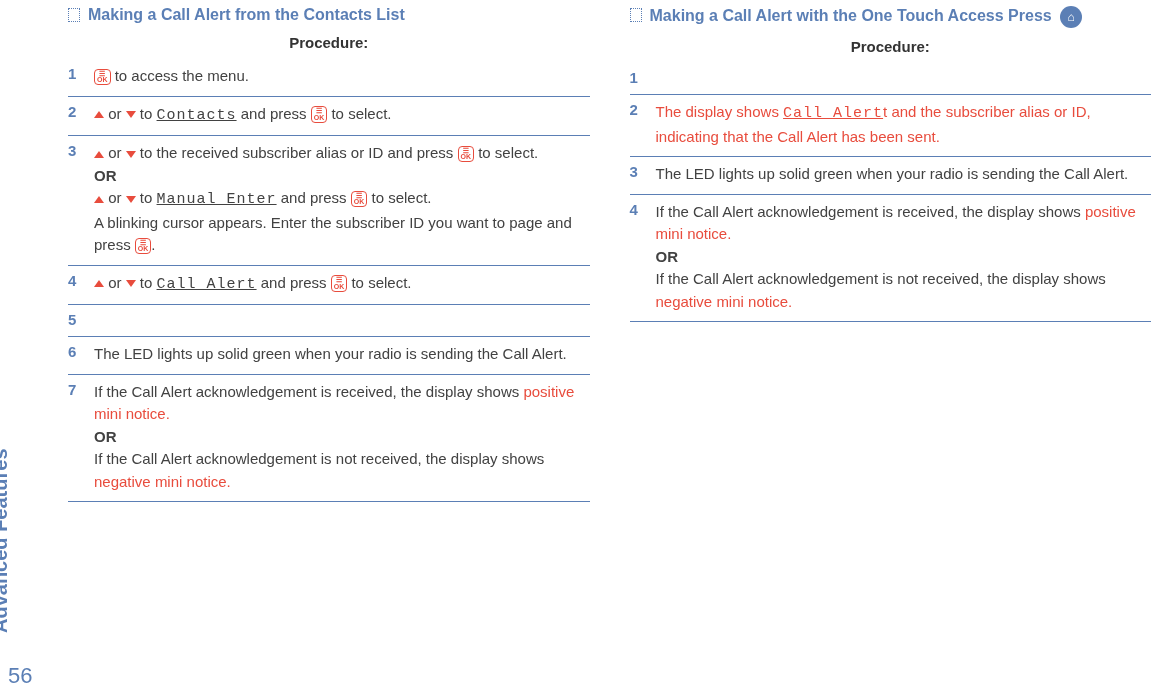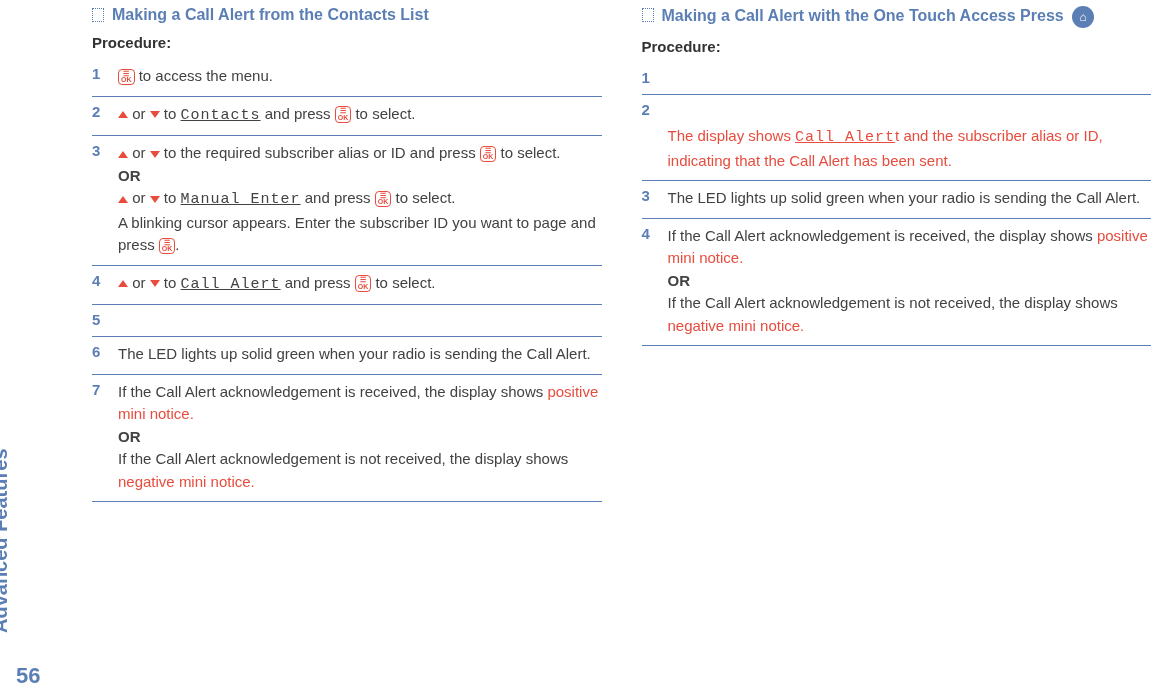--- a/index.html
+++ b/index.html
@@ -19,29 +19,29 @@
     bottom: 60px;
     transform: rotate(-90deg);
     transform-origin: left bottom;
     color: #5B7FB5;
     font-weight: bold;
     font-size: 20px;
     white-space: nowrap;
   }
   .page-num {
     position: absolute;
-    left: 16px;
+    left: 8px;
     bottom: 4px;
     color: #5B7FB5;
-    font-weight: bold;
+    font-weight: normal;
     font-size: 22px;
   }
   .page-body {
     display: flex;
-    padding: 6px 20px 20px 92px;
+    padding: 6px 20px 20px 68px;
     gap: 40px;
   }
   .col {
     flex: 1;
     min-width: 0;
   }
   .section-heading {
     color: #5B7FB5;
     font-weight: bold;
     font-size: 16px;
@@ -71,20 +71,21 @@
     color: #fff;
     font-size: 12px;
     vertical-align: middle;
     margin-left: 4px;
   }
   .proc-label {
     font-weight: bold;
     font-size: 15px;
     margin-bottom: 8px;
     color: #333;
+    text-align: center;
   }
   .step {
     display: flex;
     align-items: flex-start;
     gap: 14px;
     border-bottom: 1px solid #5B7FB5;
     padding: 6px 0 8px 0;
   }
   .step:last-child { border-bottom: 1px solid #5B7FB5; }
   .step-num {
@@ -93,21 +94,21 @@
     font-size: 15px;
     flex-shrink: 0;
     width: 12px;
   }
   .step-body {
     flex: 1;
     line-height: 1.5;
     font-size: 15px;
     color: #424242;
   }
-  .red { color: #E84C3D; margin-top: 24px; }
+  .red { color: #E84C3D; }
   .mono {
     font-family: "Courier New", monospace;
     letter-spacing: 1px;
     font-size: 15px;
     text-decoration: underline;
   }
   .btn-ok {
     display: inline-block;
     border: 1.2px solid #E84C3D;
     border-radius: 4px;
@@ -158,21 +159,21 @@
     <div class="step">
       <div class="step-num">2</div>
       <div class="step-body">
         <span class="arrow-up"></span><span> or </span><span class="arrow-down"></span><span> to </span><span class="mono">Contacts</span><span> and press </span><span class="btn-ok"><span class="l1">☰</span><span class="l2">OK</span></span><span> to select.</span>
       </div>
     </div>
 
     <div class="step">
       <div class="step-num">3</div>
       <div class="step-body">
-        <span class="arrow-up"></span><span> or </span><span class="arrow-down"></span><span> to the required subscriber alias or ID and press </span><span class="btn-ok"><span class="l1">☰</span><span class="l2">OK</span></span><span> to select.</span><br>
+        <span class="arrow-up"></span><span> or </span><span class="arrow-down"></span><span> to the received subscriber alias or ID and press </span><span class="btn-ok"><span class="l1">☰</span><span class="l2">OK</span></span><span> to select.</span><br>
         <b>OR</b><br>
         <span class="arrow-up"></span><span> or </span><span class="arrow-down"></span><span> to </span><span class="mono">Manual Enter</span><span> and press </span><span class="btn-ok"><span class="l1">☰</span><span class="l2">OK</span></span><span> to select.</span><br>
         <span>A blinking cursor appears. Enter the subscriber ID you want to page and press </span><span class="btn-ok"><span class="l1">☰</span><span class="l2">OK</span></span><span>.</span>
       </div>
     </div>
 
     <div class="step">
       <div class="step-num">4</div>
       <div class="step-body">
         <span class="arrow-up"></span><span> or </span><span class="arrow-down"></span><span> to </span><span class="mono">Call Alert</span><span> and press </span><span class="btn-ok"><span class="l1">☰</span><span class="l2">OK</span></span><span> to select.</span>

